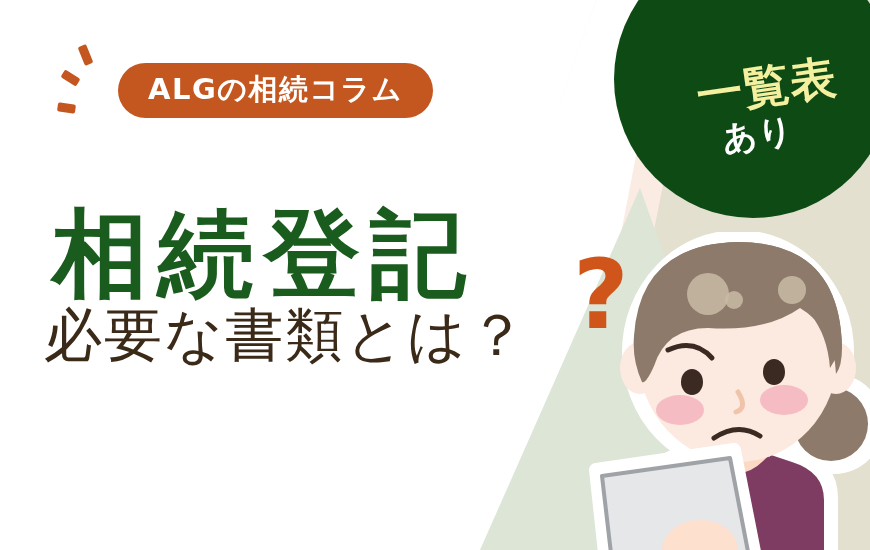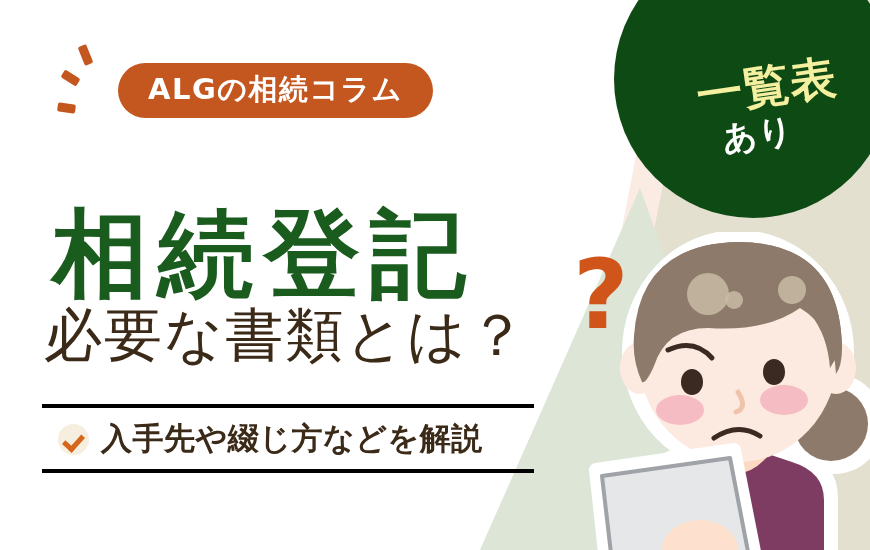--- a/index.html
+++ b/index.html
@@ -216,28 +216,20 @@
   <div class="tag-wrap">
     <span class="spark s1"></span>
     <span class="spark s2"></span>
     <span class="spark s3"></span>
     <span class="tag-pill">ALGの相続コラム</span>
   </div>
 
   <div class="headline">相続登記</div>
   <div class="subhead">必要な書類とは？</div>
 
-  <div class="lead-band">
-    <div class="rule"></div>
-    <div class="lead-row">
-      <span class="check-badge"></span>
-      <span class="lead-text">入手先や綴じ方などを解説</span>
-    </div>
-    <div class="rule"></div>
-  </div>
 
   <div class="qmark">?</div>
 
   <svg class="person" viewBox="0 0 300 330">
     <defs>
       <clipPath id="clipBody">
         <rect x="0" y="0" width="300" height="330"></rect>
       </clipPath>
     </defs>
     <g clip-path="url(#clipBody)">

